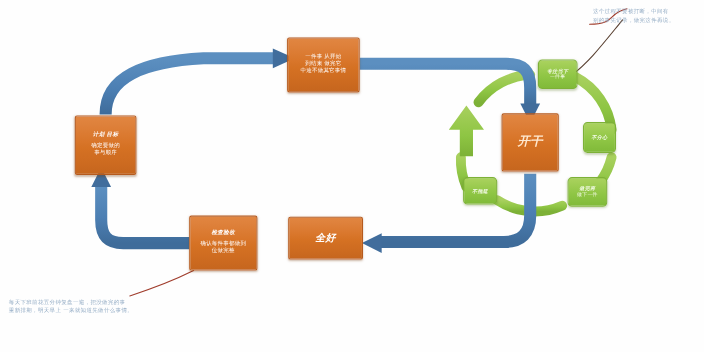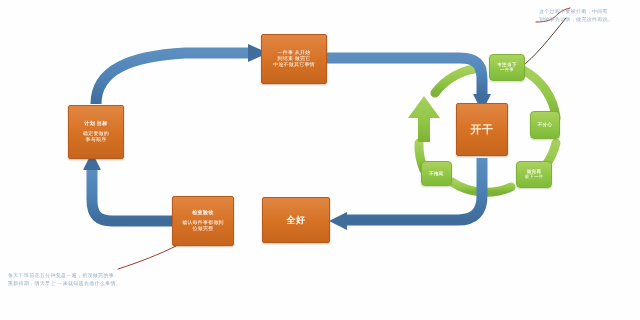--- a/index.html
+++ b/index.html
@@ -28,20 +28,21 @@
     align-items:center;justify-content:center;
     text-align:center;
     color:#ffffff;
     border-radius:2px;
     overflow:hidden;
   }
   .node .ttl{
     font-weight:bold;
     letter-spacing:.4px;
     line-height:1.15;
+    font-style:italic;
   }
   .node .body{
     line-height:1.18;
     letter-spacing:.2px;
   }
 
   
   .orange{
     background:linear-gradient(180deg,#e4853f 0%,#d9701f 55%,#c9651a 100%);
     border:1px solid #b9591a;
@@ -60,21 +61,21 @@
   #node-plan .ttl { font-size:5px; margin-bottom:4px; }
   #node-plan .body{ font-size:5px; }
 
   #node-top       { left:261px; top:34px;  width:66px;  height:50px;  padding:4px 4px; }
   #node-top .body { font-size:5px; }
 
   #node-check     { left:172px; top:196px; width:62px;  height:50px;  padding:4px 3px; }
   #node-check .ttl{ font-size:5px; margin-bottom:4px; }
   #node-check .body{ font-size:5px; }
 
-  #node-done      { left:262px; top:197px; width:68px;  height:46px; }
+  #node-done      { left:262px; top:197px; width:68px;  height:39px; }
   #node-done .ttl { font-size:9px; }
 
   #node-core      { left:456px; top:103px; width:52px;  height:53px; }
   #node-core .ttl { font-size:11px; color:#ffe9cf; }
 
   
   #gn-top   { left:489px; top:54px;  width:36px; height:27px; padding:2px; }
   #gn-right { left:530px; top:111px; width:30px; height:28px; padding:2px; }
   #gn-br    { left:516px; top:161px; width:36px; height:27px; padding:2px; }
   #gn-bl    { left:421px; top:161px; width:31px; height:25px; padding:2px; }

